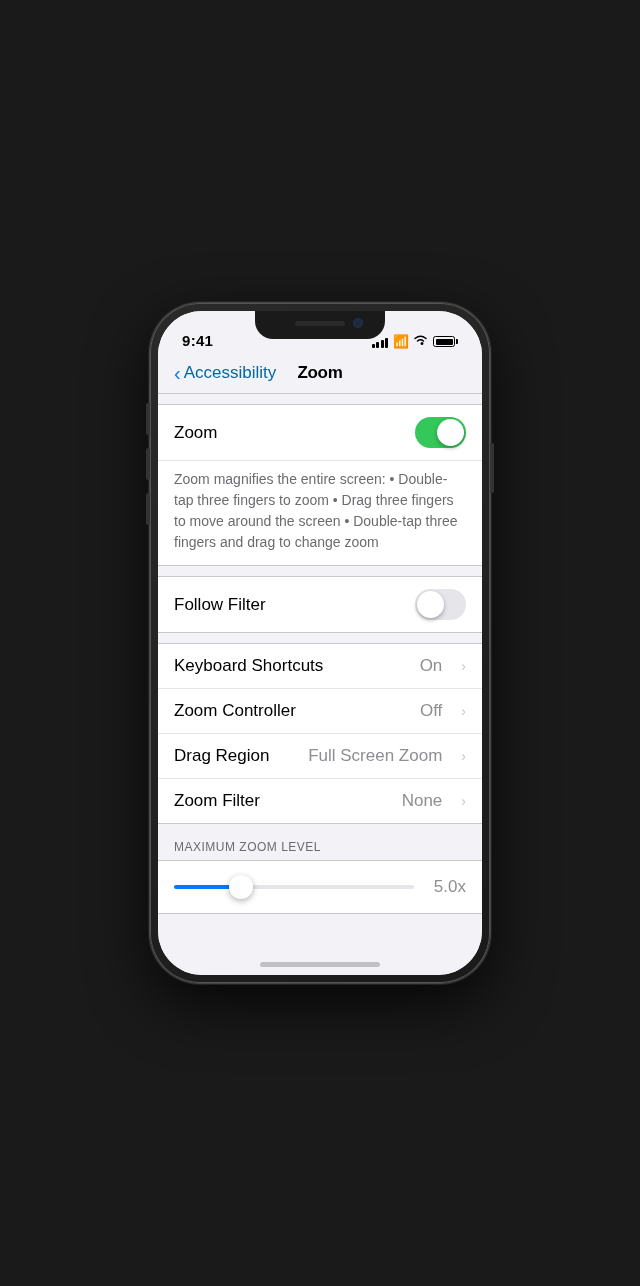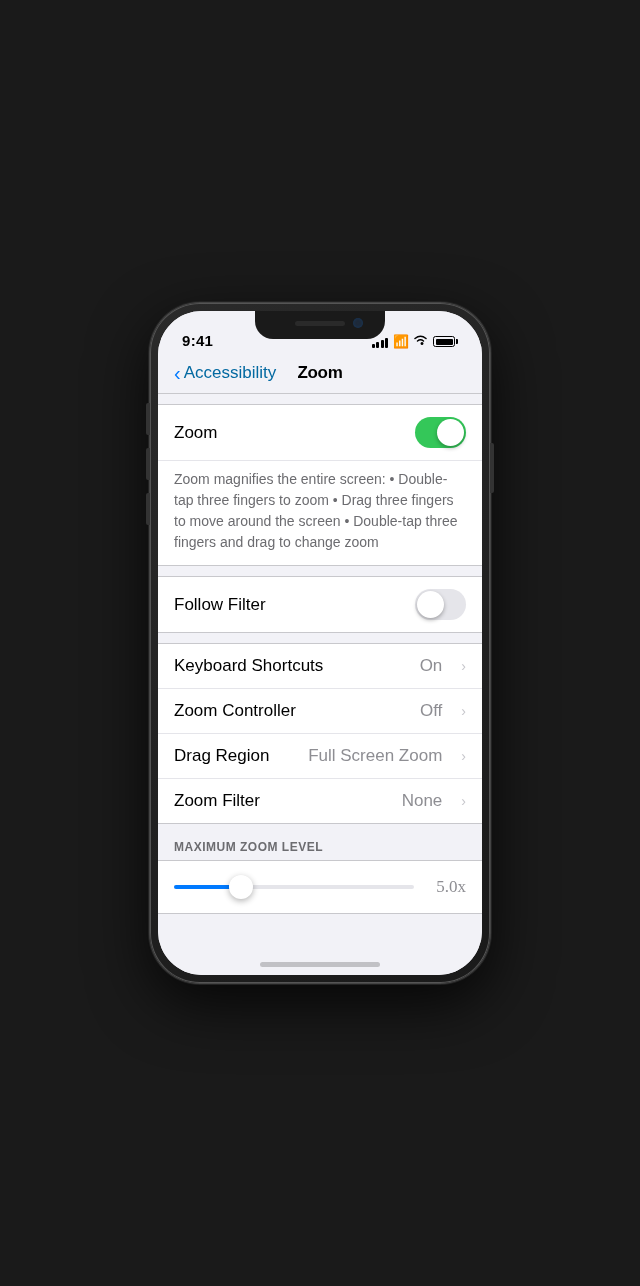--- a/index.html
+++ b/index.html
@@ -304,39 +304,38 @@
     .description-text {
       font-size: 14px;
       color: #6c6c70;
       line-height: 1.5;
     }
 
     
     .section-header {
       padding: 6px 16px 6px;
       font-size: 12px;
-      font-weight: 700;
+      font-weight: 400;
       color: #6c6c70;
       text-transform: uppercase;
       letter-spacing: 0.5px;
     }
 
     
     .slider-section {
       background: #fff;
       border-top: 0.5px solid #c8c8cc;
       border-bottom: 0.5px solid #c8c8cc;
       padding: 16px;
     }
 
     .slider-container {
       display: flex;
       align-items: center;
       gap: 12px;
-      font-family: Liberation Serif, serif;
     }
 
     .slider-track {
       flex: 1;
       height: 4px;
       background: #e5e5ea;
       border-radius: 2px;
       position: relative;
     }
 

